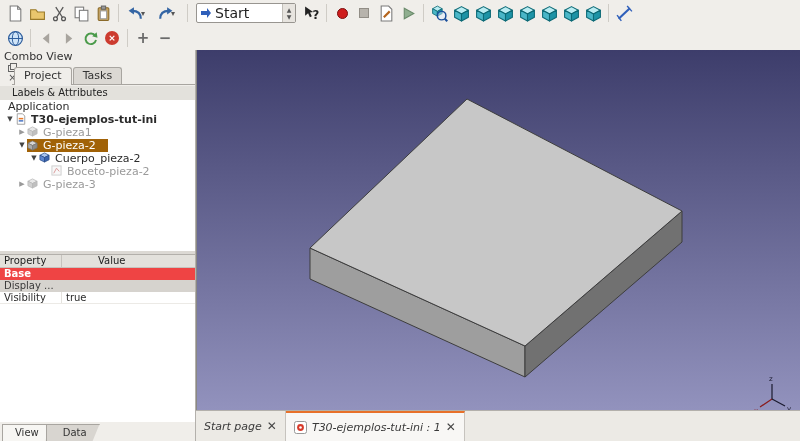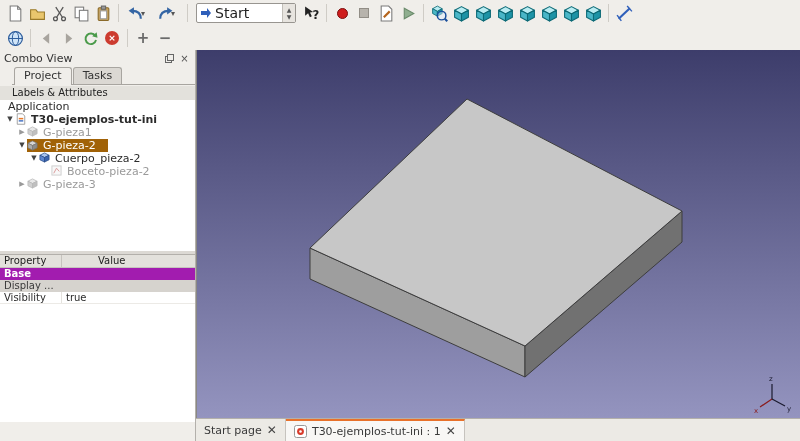--- a/index.html
+++ b/index.html
@@ -28,21 +28,21 @@
   .rec-dot { width:11px; height:11px; border-radius:50%; background:#cf1d1d; border:1px solid #7c0f0f; }
   .stop-sq { width:10px; height:10px; background:#b7b3ac; border:1px solid #918d86; }
   .navstop { width:14px; height:14px; border-radius:50%; background:#cc3b2f; color:#fff;
              font-size:9px; font-weight:bold; line-height:14px; text-align:center; }
   .zoomtxt { font-size:15px; color:#6a6a6a; font-weight:bold; line-height:15px; }
 
   
   #left-panel { position:absolute; top:50px; left:0; width:196px; height:391px;
                 background:#f0eeea; border-right:1px solid #b3b0ab; }
   .cv-header { position:absolute; top:0; left:0; right:0; height:16px; display:flex;
-               align-items:center; padding:0 4px; }
+               padding:0 4px;flex-direction:column; }
   .cv-title { flex:1; color:#333; }
   .winbtn { width:13px; height:13px; display:flex; align-items:center; justify-content:center;
             color:#555; font-size:10px; margin-left:2px; }
   .cv-tabs { position:absolute; top:17px; left:12px; right:0; height:18px; display:flex;
              align-items:flex-end; padding-left:2px; border-bottom:1px solid #a8a5a0; }
   .cv-tab { padding:1px 9px 2px 9px; border:1px solid #a8a5a0; border-bottom:none;
             border-radius:3px 3px 0 0; margin-right:1px; color:#333; }
   .cv-tab.active { background:#f0eeea; position:relative; top:1px; padding-bottom:3px; }
   .cv-tab.inactive { background:#dbd8d3; }
   .tree-header { position:absolute; top:36px; left:0; right:0; height:28px; background:#e3e1dc;
@@ -54,39 +54,39 @@
   .ticon { width:13px; height:12px; margin-right:3px; display:inline-flex; flex:none; }
   .dim-label { color:#9a9a9a; }
   .bold-label { font-weight:bold; }
   .sel { display:inline-flex; align-items:center; background:#a16207; color:#fff; padding-right:12px; height:13px; }
   .splitbar { position:absolute; top:201px; left:0; right:0; height:3px; background:#dcd9d4; }
   .pgrid { position:absolute; top:204px; left:0; right:0; height:168px; background:#fff; border-top:1px solid #b3b0ab; }
   .prow { display:flex; font-size:10px; }
   .phead { height:13px; background:#e3e1dc; border-bottom:1px solid #c6c3be; color:#222;gap:32px; }
   .pcell1 { width:62px; padding-left:4px; border-right:1px solid #c6c3be; overflow:hidden; }
   .pcell2 { flex:1; padding-left:4px; overflow:hidden; }
-  .pgroup { height:12px; background:#a21caf; color:#fff; font-weight:bold; padding-left:4px;
+  .pgroup { height:12px; background:#ef4444; color:#fff; font-weight:bold; padding-left:4px;
             line-height:12px; font-size:10px; }
   .pseled { height:12px; background:#d6d3ce; color:#3a3a3a; padding-left:4px; line-height:12px; font-size:10px; }
   .pdata { height:12px; line-height:12px; border-bottom:1px solid #eceae6; }
   .pdata .pcell1 { border-right:1px solid #e4e2dd; }
   .vd-tabs { position:absolute; bottom:0; left:0; height:17px; display:flex; padding-left:2px; }
   .vd-tab { height:17px; line-height:16px; padding:0 12px; font-size:10px; color:#333;
             border:1px solid #a8a5a0; border-bottom:none;
             clip-path:polygon(0 0, 100% 0, calc(100% - 7px) 100%, 0 100%); }
   .vd-tab.active { background:#f7f6f3; }
   .vd-tab.inactive { background:#d8d5d0; margin-left:-6px; z-index:-0; padding-left:16px; }
 
   
   #viewport { position:absolute; left:196px; top:50px; width:604px; height:368px;
               background:linear-gradient(#3d3d6b,#9494bf); border-left:1px solid #8a8883; }
 
   
-  #doc-tabbar { position:absolute; left:196px; bottom:0; width:604px; height:23px;
-                background:#eceae5; border-top:1px solid #b3b0ab; display:flex; align-items:stretch; }
+  #doc-tabbar { position:absolute; left:196px; bottom:0; width:604px; height:31px;
+                background:#eceae5; border-top:1px solid #b3b0ab; display:flex; align-items:stretch;font-style:italic; }
   .doc-tab { display:flex; align-items:center; gap:5px; padding:0 8px; color:#3a3a3a;
              border-right:1px solid #c6c3be; }
   .doc-tab.active { background:#f8f7f5; border-top:2px solid #e8712a; font-weight:normal; }
   .tab-close { font-weight:bold; color:#444; font-size:12px; line-height:12px; }
   .dticon { width:13px; height:13px; }
 </style>
 </head>
 <body>
 
 <svg width="0" height="0" style="position:absolute">
@@ -377,20 +377,24 @@
         <span class="pcell2">Value</span>
       </div>
       <div class="pgroup">Base</div>
       <div class="pseled">Display ...</div>
       <div class="prow pdata">
         <span class="pcell1">Visibility</span>
         <span class="pcell2">true</span>
       </div>
     </div>
 
+    <div class="vd-tabs">
+      <span class="vd-tab active">View</span>
+      <span class="vd-tab inactive">Data</span>
+    </div>
   </div>
 
   <div id="viewport">
     <svg width="604" height="368" viewBox="0 0 604 368">
 
       <g stroke="#3d3d3d" stroke-width="1" stroke-linejoin="round">
         <polygon points="113,198 328,296 328,327 113,229" fill="#9e9e9e"></polygon>
         <polygon points="328,296 485,161 485,192 328,327" fill="#717171"></polygon>
         <polygon points="113,198 270,49 485,161 328,296" fill="#c7c7c7"></polygon>
       </g>

